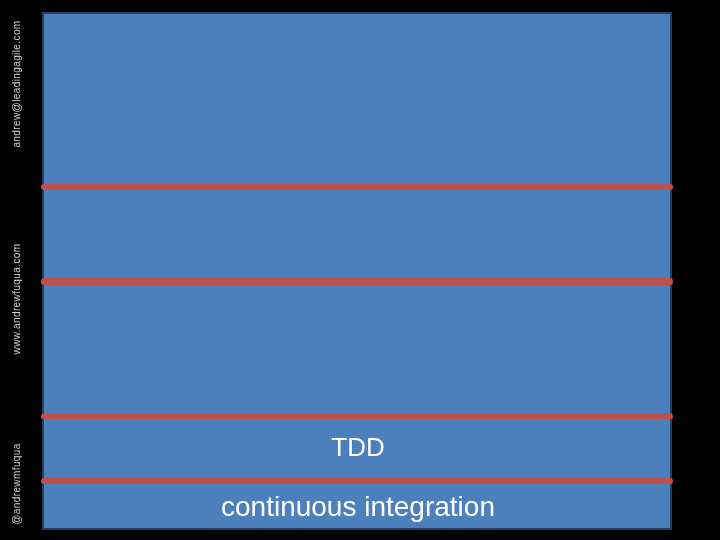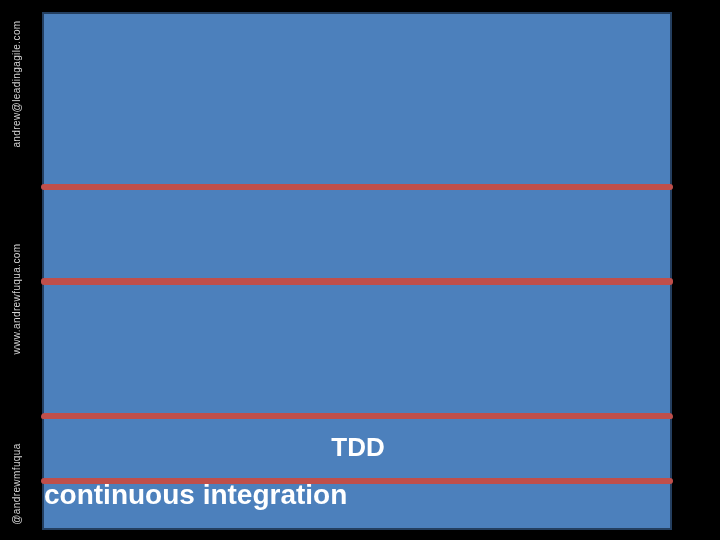--- a/index.html
+++ b/index.html
@@ -55,24 +55,24 @@
   .vlabel.v2 { top: 299px; }
   .vlabel.v3 { top: 484px; }
   .kw-row {
     position: absolute;
     left: 44px;
     width: 628px;
     display: flex;
     justify-content: center;
     align-items: baseline;
     color: var(--kw-text);
-    font-weight: bold;
+    font-weight: normal;
   }
   .kw-row.r1 { top: 432px; gap: 48px; font-size: 26px; }
-  .kw-row.r2 { top: 479px; gap: 58px; font-size: 28px; justify-content: space-between; }
+  .kw-row.r2 { top: 491px; gap: 58px; font-size: 28px; }
   .kw { white-space: nowrap; }
 </style>
 </head>
 <body>
 
 <div class="stage">
 
   <div class="panel"></div>
 
   <div class="vlabel v1">andrew@leadingagile.com</div>

